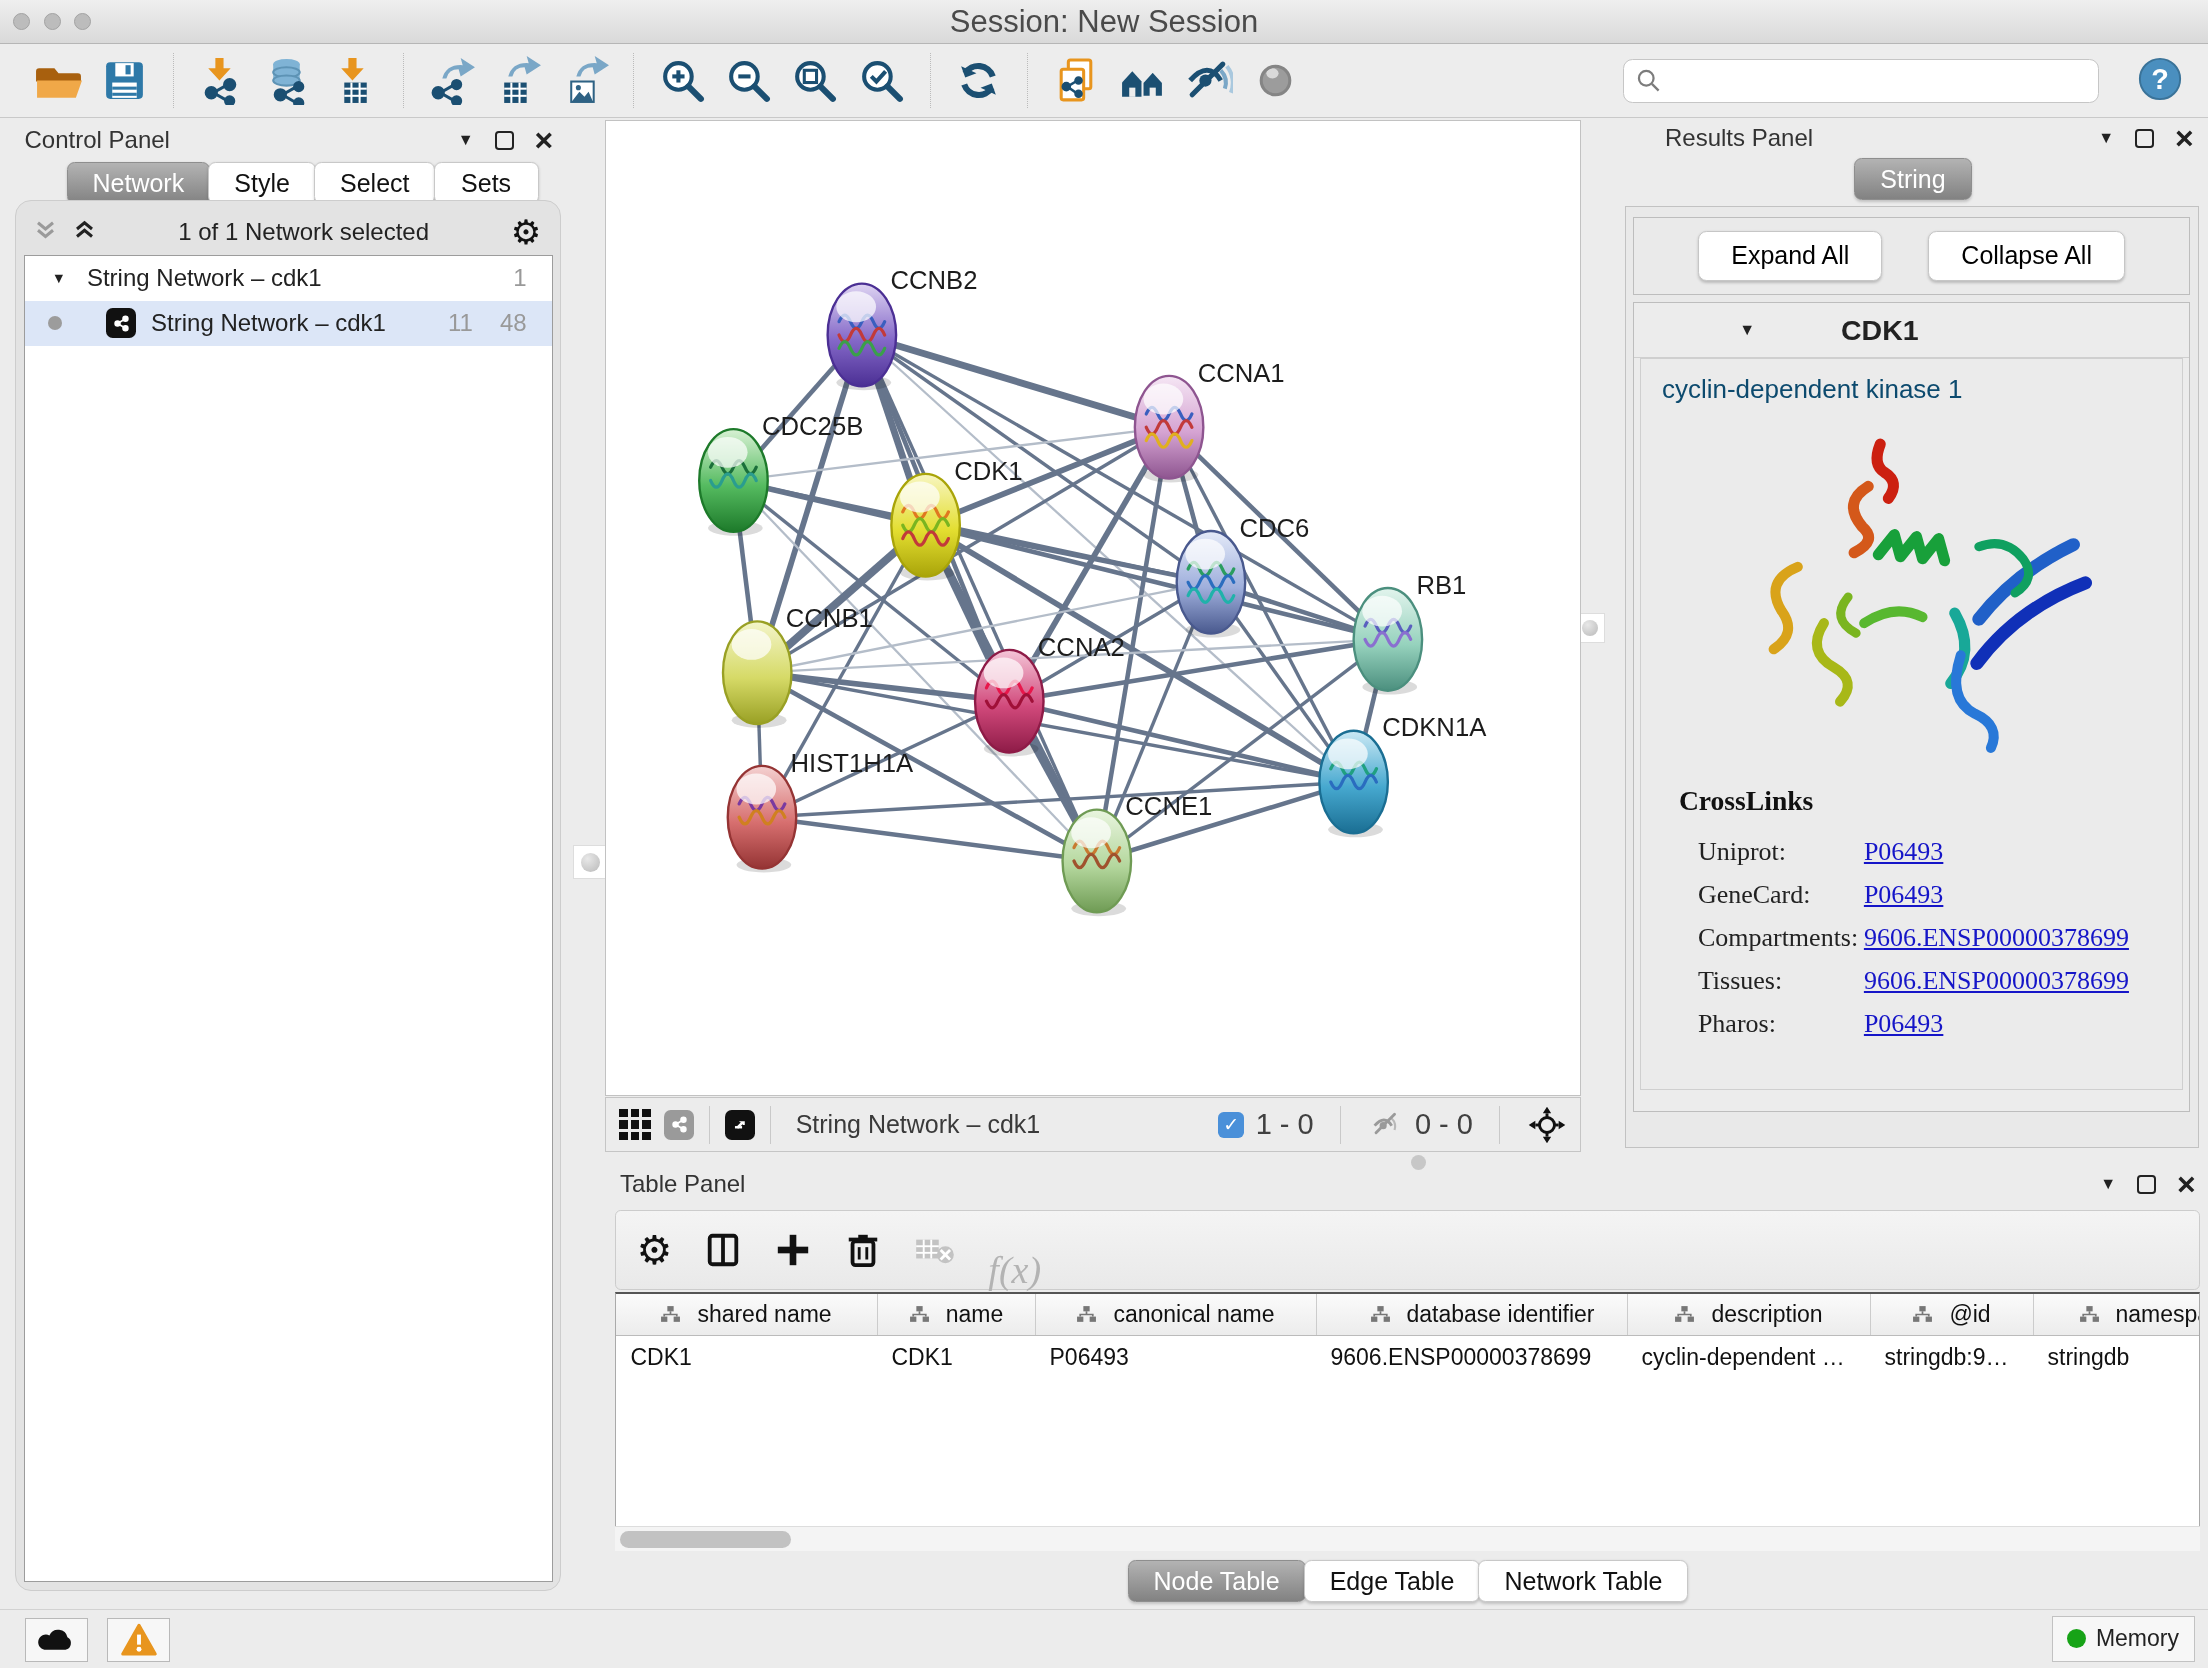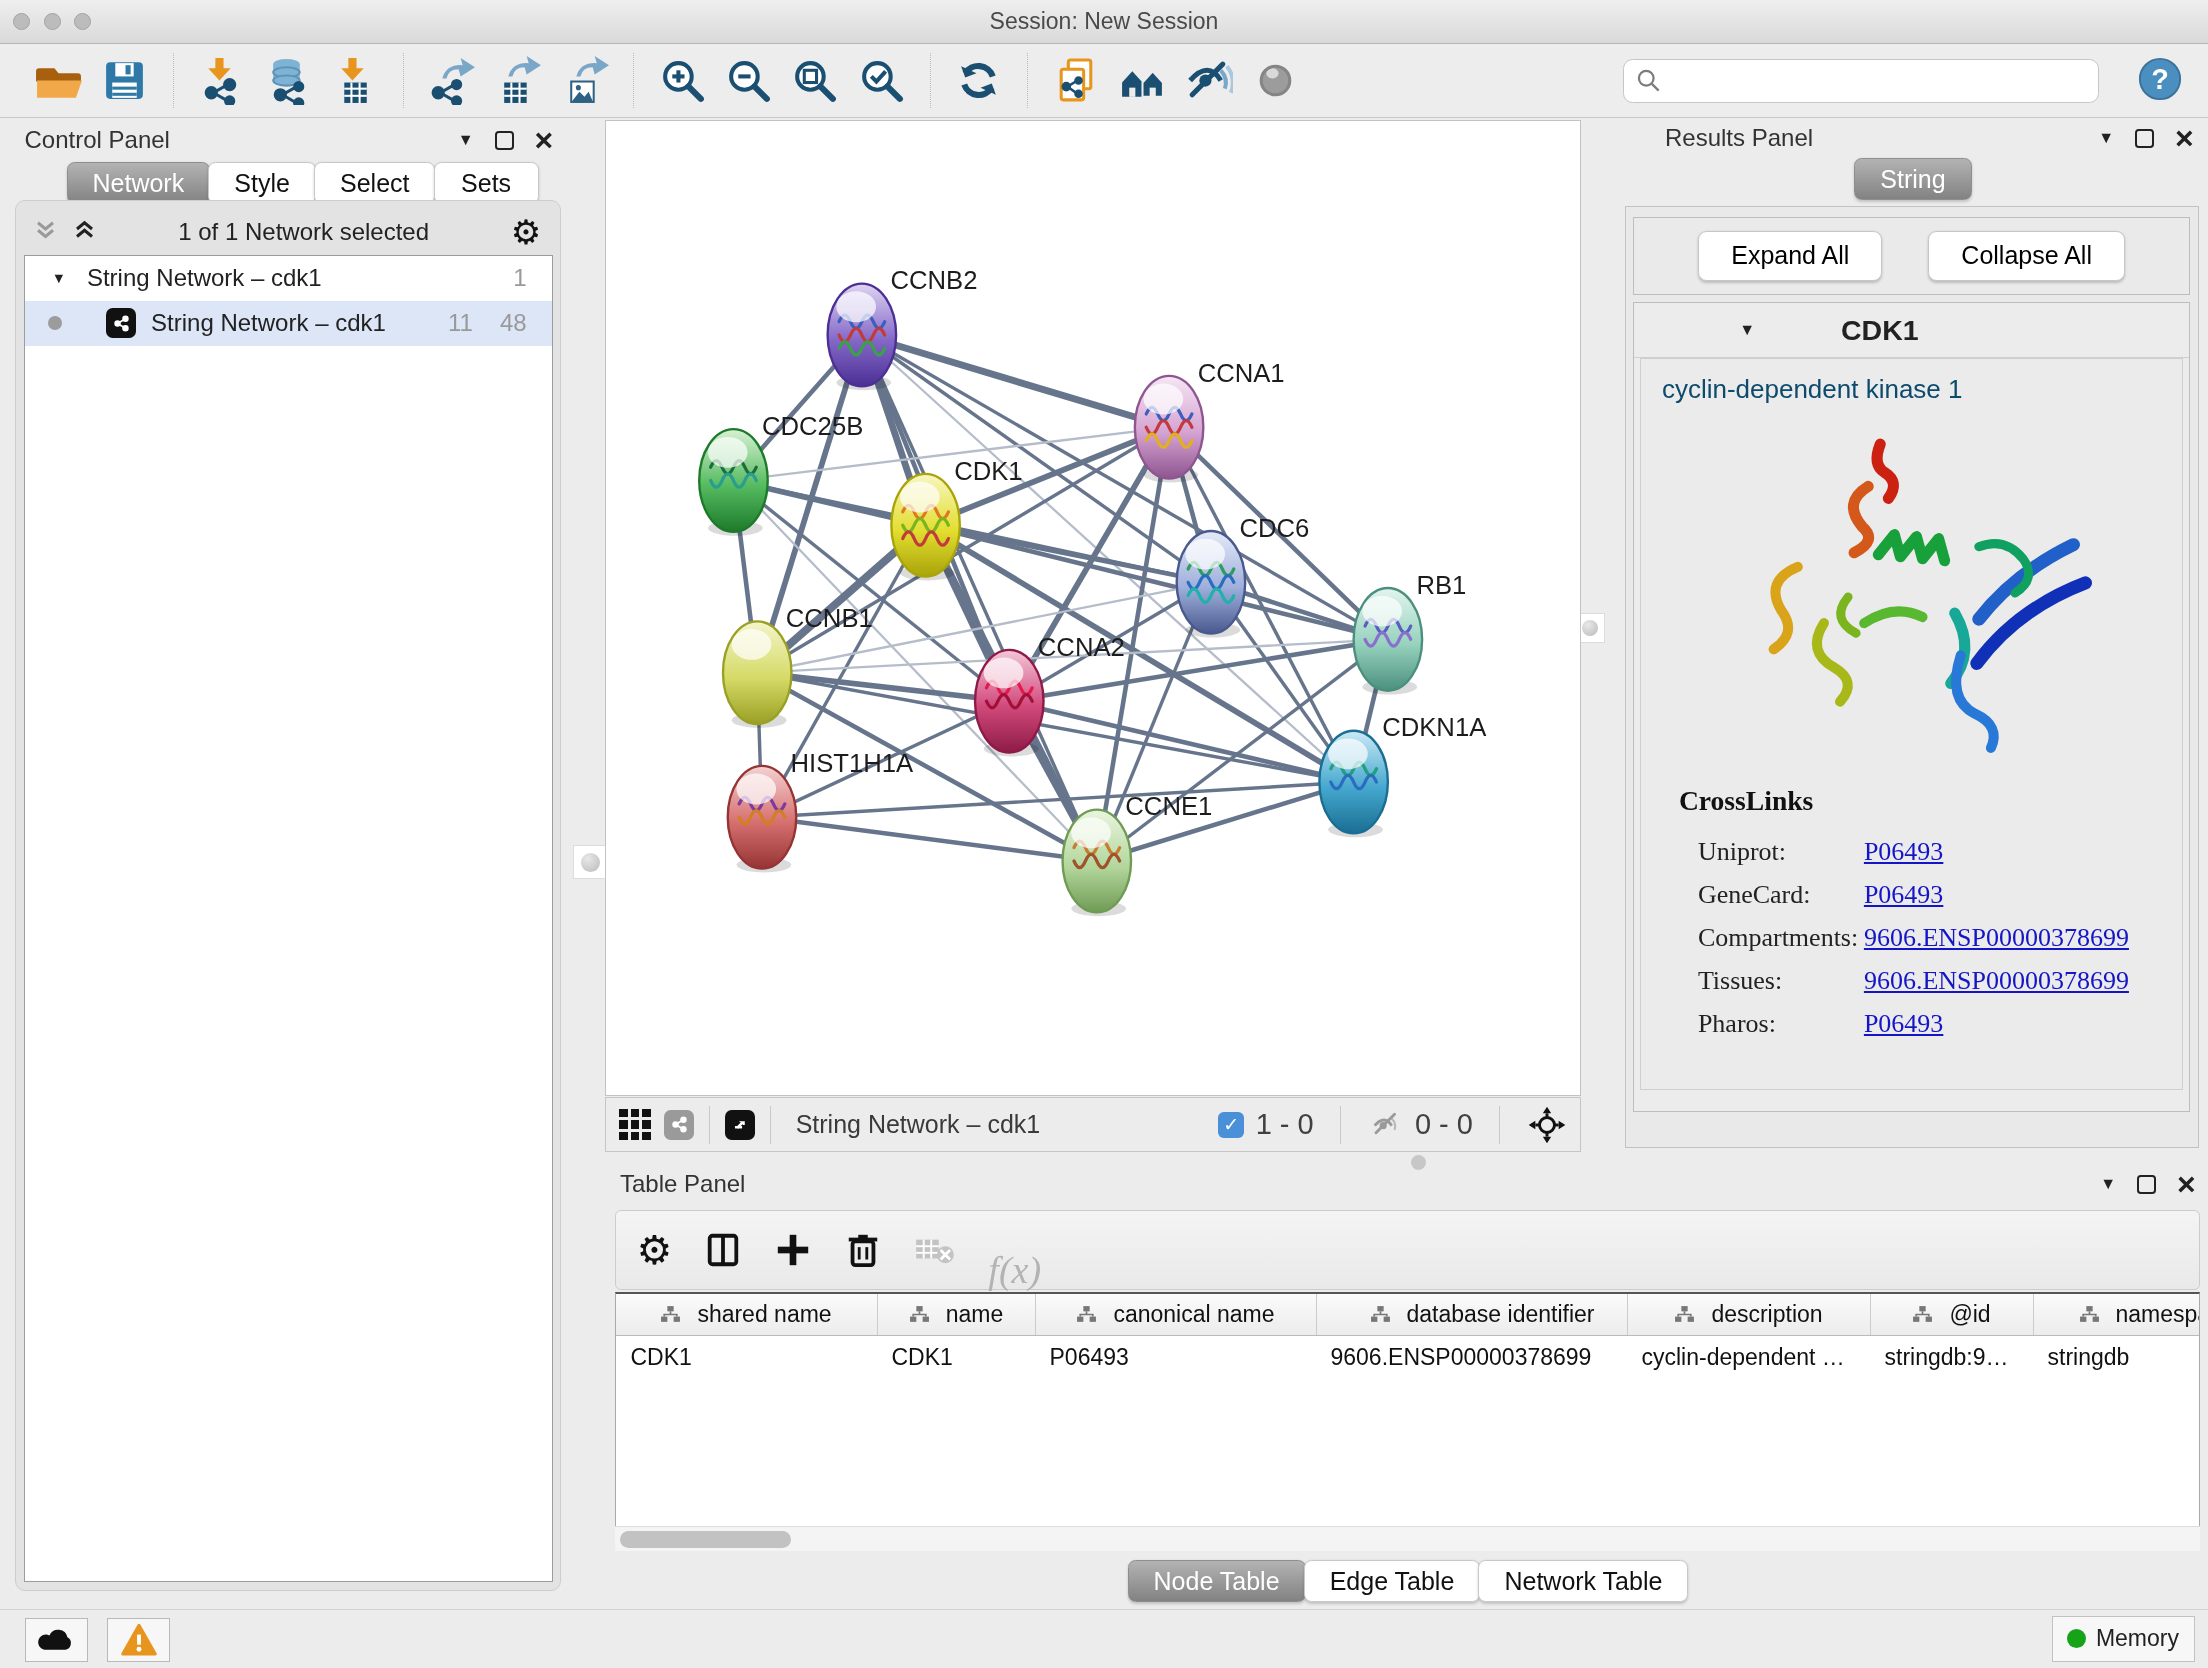--- a/index.html
+++ b/index.html
@@ -4,21 +4,21 @@
 <style>
   * { margin:0; padding:0; box-sizing:border-box; }
   html,body { width:2208px; height:1668px; }
   body { font-family:"Liberation Sans", sans-serif; background:#ececec; overflow:hidden; position:relative; color:#222; }
 
   
   .titlebar { position:absolute; left:0; top:0; width:2208px; height:44px;
     background:linear-gradient(#efefef,#d9d9d9); border-bottom:1px solid #b6b6b6;
     display:flex; align-items:center; }
   .traffic { width:17px; height:17px; border-radius:50%; background:#bcbcbc; border:1px solid #a3a3a3; margin-left:13.3px; }
-  .win-title { position:absolute; left:0; right:0; text-align:center; font-size:23px; color:#4a4a4a; }
+  .win-title { position:absolute; left:0; right:0; text-align:center; font-size:31px; color:#4a4a4a; }
 
   
   .toolbar { position:absolute; left:0; top:44px; width:2208px; height:74px; background:#ededed;
     border-bottom:1px solid #c9c9c9; display:flex; align-items:center; padding:0 25px; }
   .tb-btn { width:55px; height:55px; display:flex; align-items:center; justify-content:center; margin:0 5.7px; }
   .tb-sep { width:1px; height:55px; border-left:1.9px dotted #bbb; margin:0 15px; }
   .tb-spacer { flex:1; }
   .searchbox { width:476px; height:44px; background:#fff; border:1.9px solid #c6c6c6; border-radius:9.5px;
     display:flex; align-items:center; padding:0 11.4px; margin-right:38px; }
   .searchbox input { border:none; outline:none; font-size:23px; flex:1; margin-left:9.5px; font-family:"Liberation Sans",sans-serif; }
@@ -34,21 +34,21 @@
   .seg-tabs { display:flex; }
   .seg-tab { min-width:105px; padding:5.7px 25px; font-size:25px; text-align:center;
     background:#fff; border:1px solid #c8c8c8; color:#111; border-radius:7.6px; margin-right:-1.9px;
     box-shadow:0 1.9px 2.9px rgba(0,0,0,0.18); }
   .seg-tab.active { background:linear-gradient(#b3b3b3,#828282); color:#fff; border-color:#8e8e8e; }
 
   
   .control-panel { position:absolute; left:9.5px; top:122px; width:557px; height:1480px; }
   .cp-tabs { position:absolute; left:57px; top:40px; }
   .cp-body { position:absolute; left:5.7px; top:78px; width:546px; bottom:11.4px;
-    background:#e3e3e3; border:1px solid #cdcdcd; border-radius:10px; padding:7.6px; display:flex; flex-direction:column; }
+    background:#e3e3e3; border:1px solid #cdcdcd; border-radius:16px; padding:7.6px; display:flex; flex-direction:column; }
   .selector-row { height:46px; display:flex; align-items:center; font-size:24px; color:#222; }
   .selector-row .txt { flex:1; text-align:center; }
   .gear { font-size:34px; color:#111; line-height:34px; }
   .net-list { flex:1; background:#fff; border:1px solid #9c9c9c; overflow:hidden; }
   .tree-row { height:45px; display:flex; align-items:center; font-size:24px; }
   .tree-row .count { color:#999; margin-left:auto; margin-right:25px; }
   .tree-row.selected { background:#dce6f7; }
   .dot { width:14.3px; height:14.3px; border-radius:50%; background:#9c9c9c; }
   .string-chip { width:30px; height:30px; border-radius:6.7px; background:#111; display:flex; align-items:center; justify-content:center; }
   .string-chip.gray { background:#9a9a9a; }

